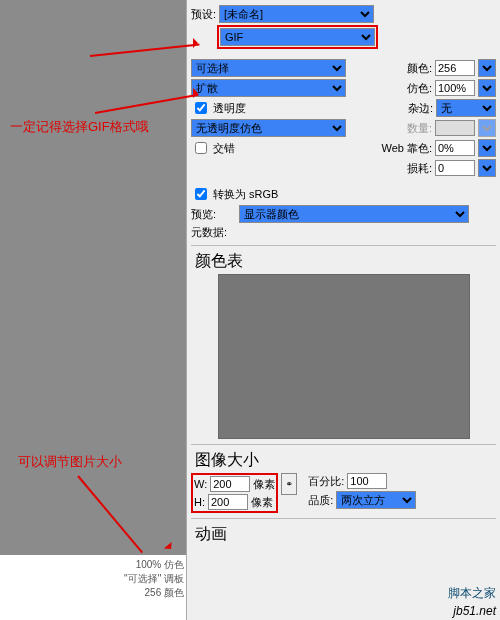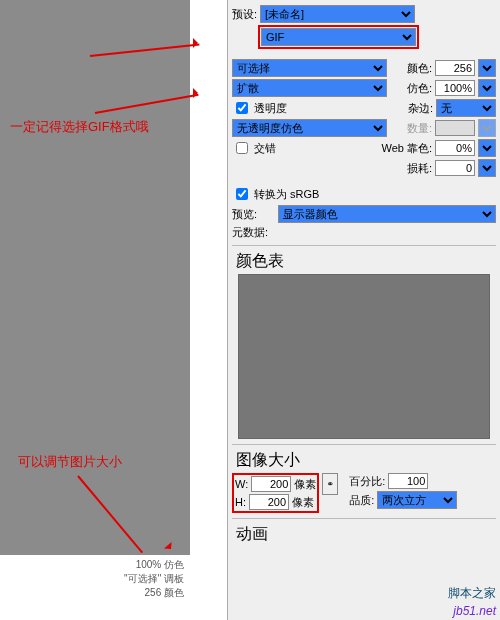--- a/index.html
+++ b/index.html
@@ -1,35 +1,35 @@
 <!DOCTYPE html>
 <html><head>
 <meta charset="utf-8">
 <style>
 body{margin:0;font-family:"Microsoft YaHei",SimSun,sans-serif;font-size:11px;background:#fff;width:500px;height:620px;position:relative;overflow:hidden}
 .preview-area{position:absolute;left:0;top:0;width:190px;height:555px;background:#8b8b8b}
-.side-panel{position:absolute;right:0;top:0;width:273px;height:620px;background:#efefef;border-left:1px solid #aaa;padding:3px 4px;box-sizing:border-box}
+.side-panel{position:absolute;right:0;top:0;width:314px;height:620px;background:#efefef;border-left:1px solid #aaa;padding:3px 4px;box-sizing:border-box}
 .row{display:flex;align-items:center;margin:2px 0;gap:3px}
 .lbl{font-size:11px;text-align:left}
 .lblr{font-size:11px;width:35px;text-align:right;margin-left:auto}
 select,.selbox{font-size:11px;height:18px;background:#3b82f6;border:1px solid #8a8a8a;box-sizing:border-box}
 .sel-w1{width:155px}
 .sel-w2{width:80px}
 .sel-w3{width:60px}
-.txtin{width:40px;height:16px;font-size:11px;border:1px solid #8a8a8a;text-align:right;padding:0 2px;box-sizing:border-box}
+.txtin{width:40px;height:16px;font-size:11px;border:1px solid #8a8a8a;text-align:left;padding:0 2px;box-sizing:border-box}
 .cbx{width:12px;height:12px}
 .redbox{border:2px solid #e00000;padding:1px}
 .sec-title{font-size:16px;margin:4px 0 2px 4px}
 .swatch-box{width:250px;height:163px;background:#777;border:1px solid #666;margin:2px auto}
 .divider{border-top:1px solid #bbb;margin:5px 0}
 .note-red{position:absolute;color:#e00000;font-size:13px;font-weight:normal}
 .arrow-line{position:absolute;background:#e00000;height:2px;transform-origin:left center}
 .arrow-head{position:absolute;width:0;height:0;border:5px solid transparent}
 .bottom-info{position:absolute;left:0;top:555px;width:190px;background:#fff;font-size:10px;text-align:right;padding:3px 6px;line-height:14px;box-sizing:border-box;color:#555}
-.watermark{position:absolute;right:4px;bottom:2px;color:#6d28d9;font-style:italic;font-size:12px}
+.watermark{position:absolute;right:4px;bottom:2px;color:#000000;font-style:italic;font-size:12px}
 .watermark2{position:absolute;right:4px;bottom:18px;color:#0c4a6e;font-size:12px}
 .link-icon{width:14px;height:20px;border:1px solid #888;display:inline-block;font-size:9px;text-align:center;line-height:20px}
 </style>
 </head>
 <body>
 
 <div class="preview-area"></div>
 
 <div class="bottom-info">
   <div>100% 仿色</div>

